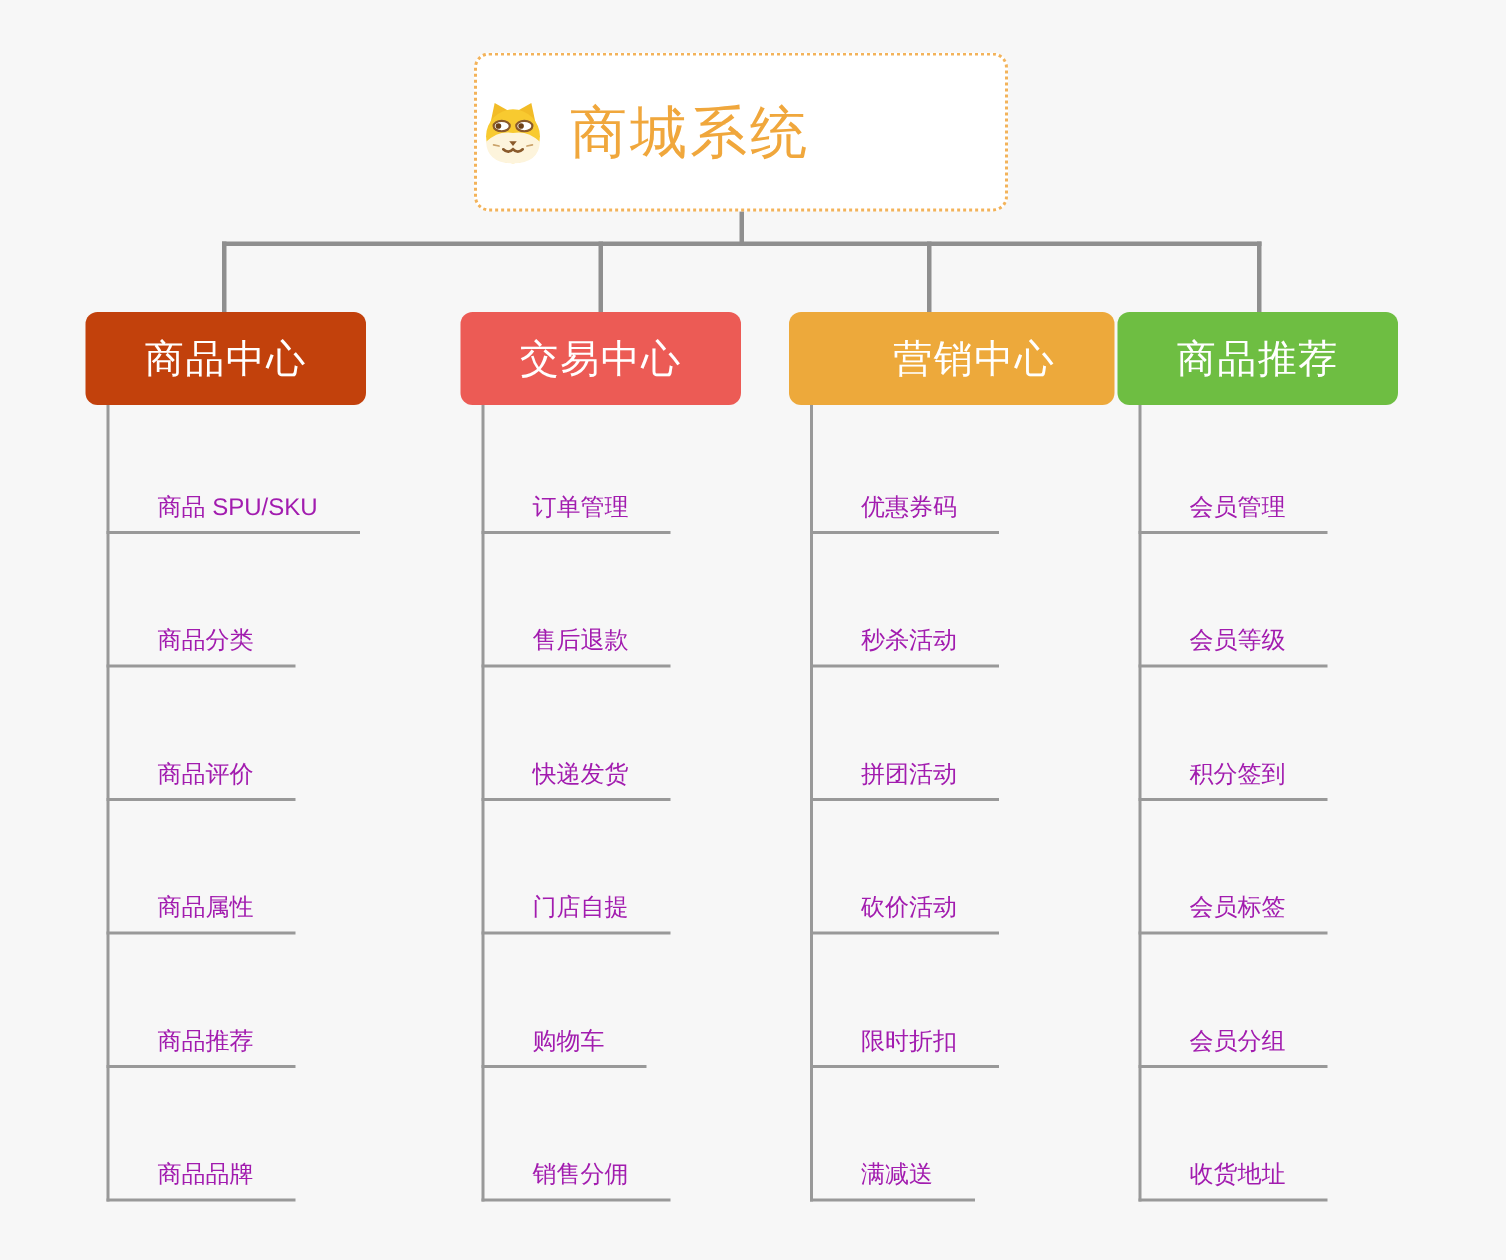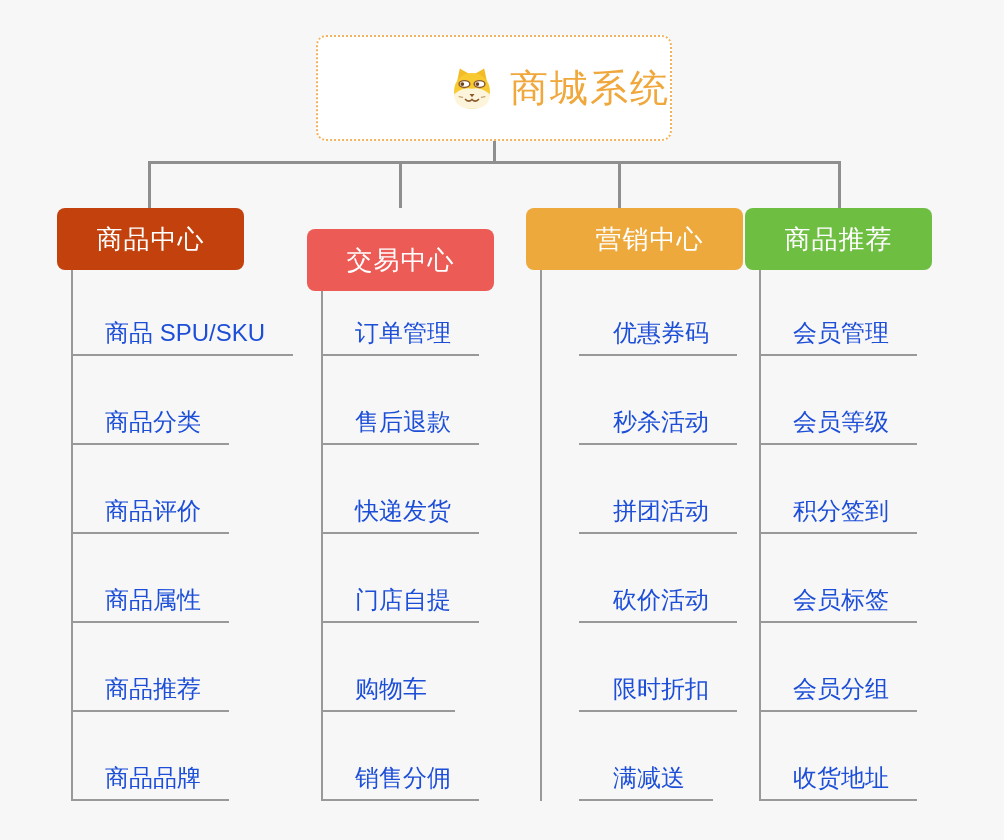--- a/index.html
+++ b/index.html
@@ -21,21 +21,21 @@
   .root{
     position:absolute;
     left:316px;top:35px;
     width:356px;height:106px;
     box-sizing:border-box;
     background:#ffffff;
     border:2px dotted #f3b35a;
     border-radius:10px;
     display:flex;
     align-items:center;
-    justify-content:flex-end;
+    justify-content:flex-start;
     gap:14px;
     font-family:Liberation Serif, serif;
   }
   .root-title{
     font-size:38px;
     font-weight:500;
     letter-spacing:2px;
     color:#f0a73c;
   }
   .root-icon{display:inline-flex;}
@@ -47,40 +47,40 @@
     border-radius:8px;
     display:flex;
     align-items:center;
     justify-content:center;
     color:#ffffff;
     font-size:26px;
     letter-spacing:1px;
     cursor:default;
   }
   .b0{left:57px;}
-  .b1{left:307px;margin-top:21px;}
+  .b1{left:307px;}
   .b2{left:526px;padding-left:30px;}
   .b3{left:745px;}
   
   .item{
     position:absolute;
     height:44px;
     box-sizing:border-box;
     border-bottom:2px solid #999;
     display:flex;
     align-items:flex-end;
     padding:0 28px 5px 34px;
-    font-size:24px;
-    color:#1d4ed8;
+    font-size:16px;
+    color:#a21caf;
     white-space:nowrap;
     cursor:default;
   }
   .c0{left:71px;}
   .c1{left:321px;}
-  .c2{left:540px;margin-left:39px;}
+  .c2{left:540px;}
   .c3{left:759px;}
   .r0{top:312px;}
   .r1{top:401px;}
   .r2{top:490px;}
   .r3{top:579px;}
   .r4{top:668px;}
   .r5{top:757px;}
 </style>
 </head>
 <body>

